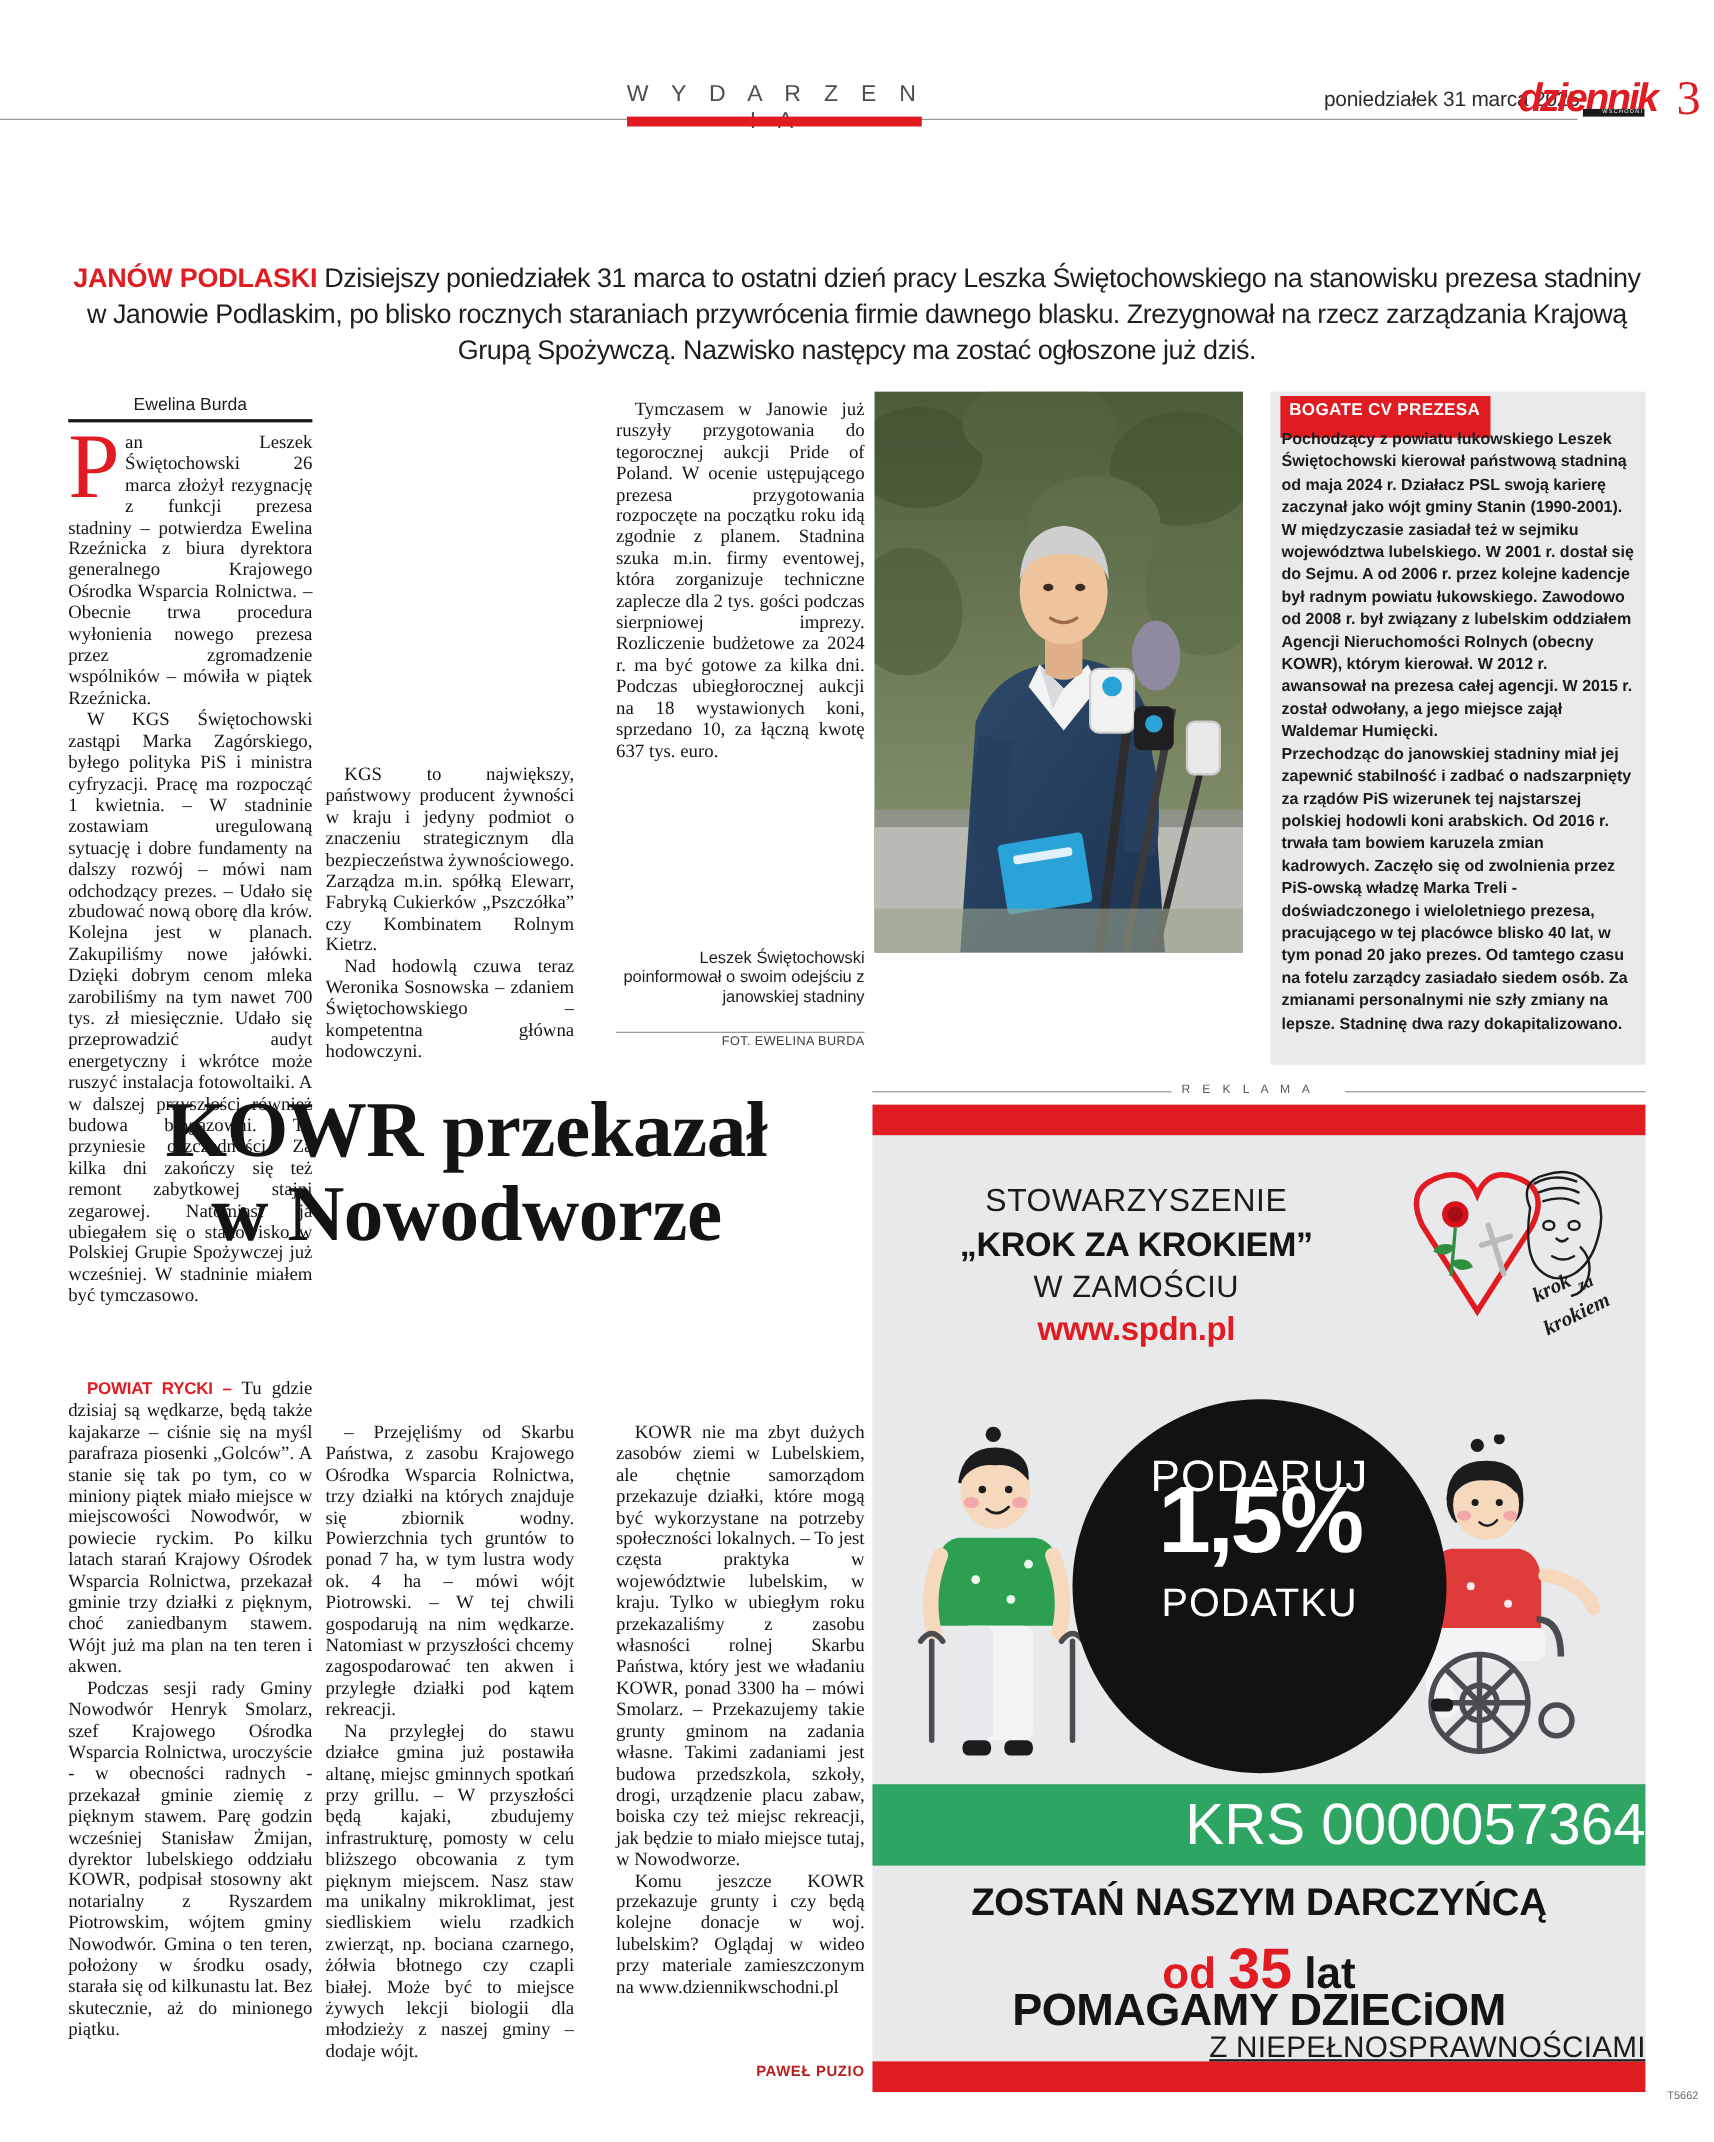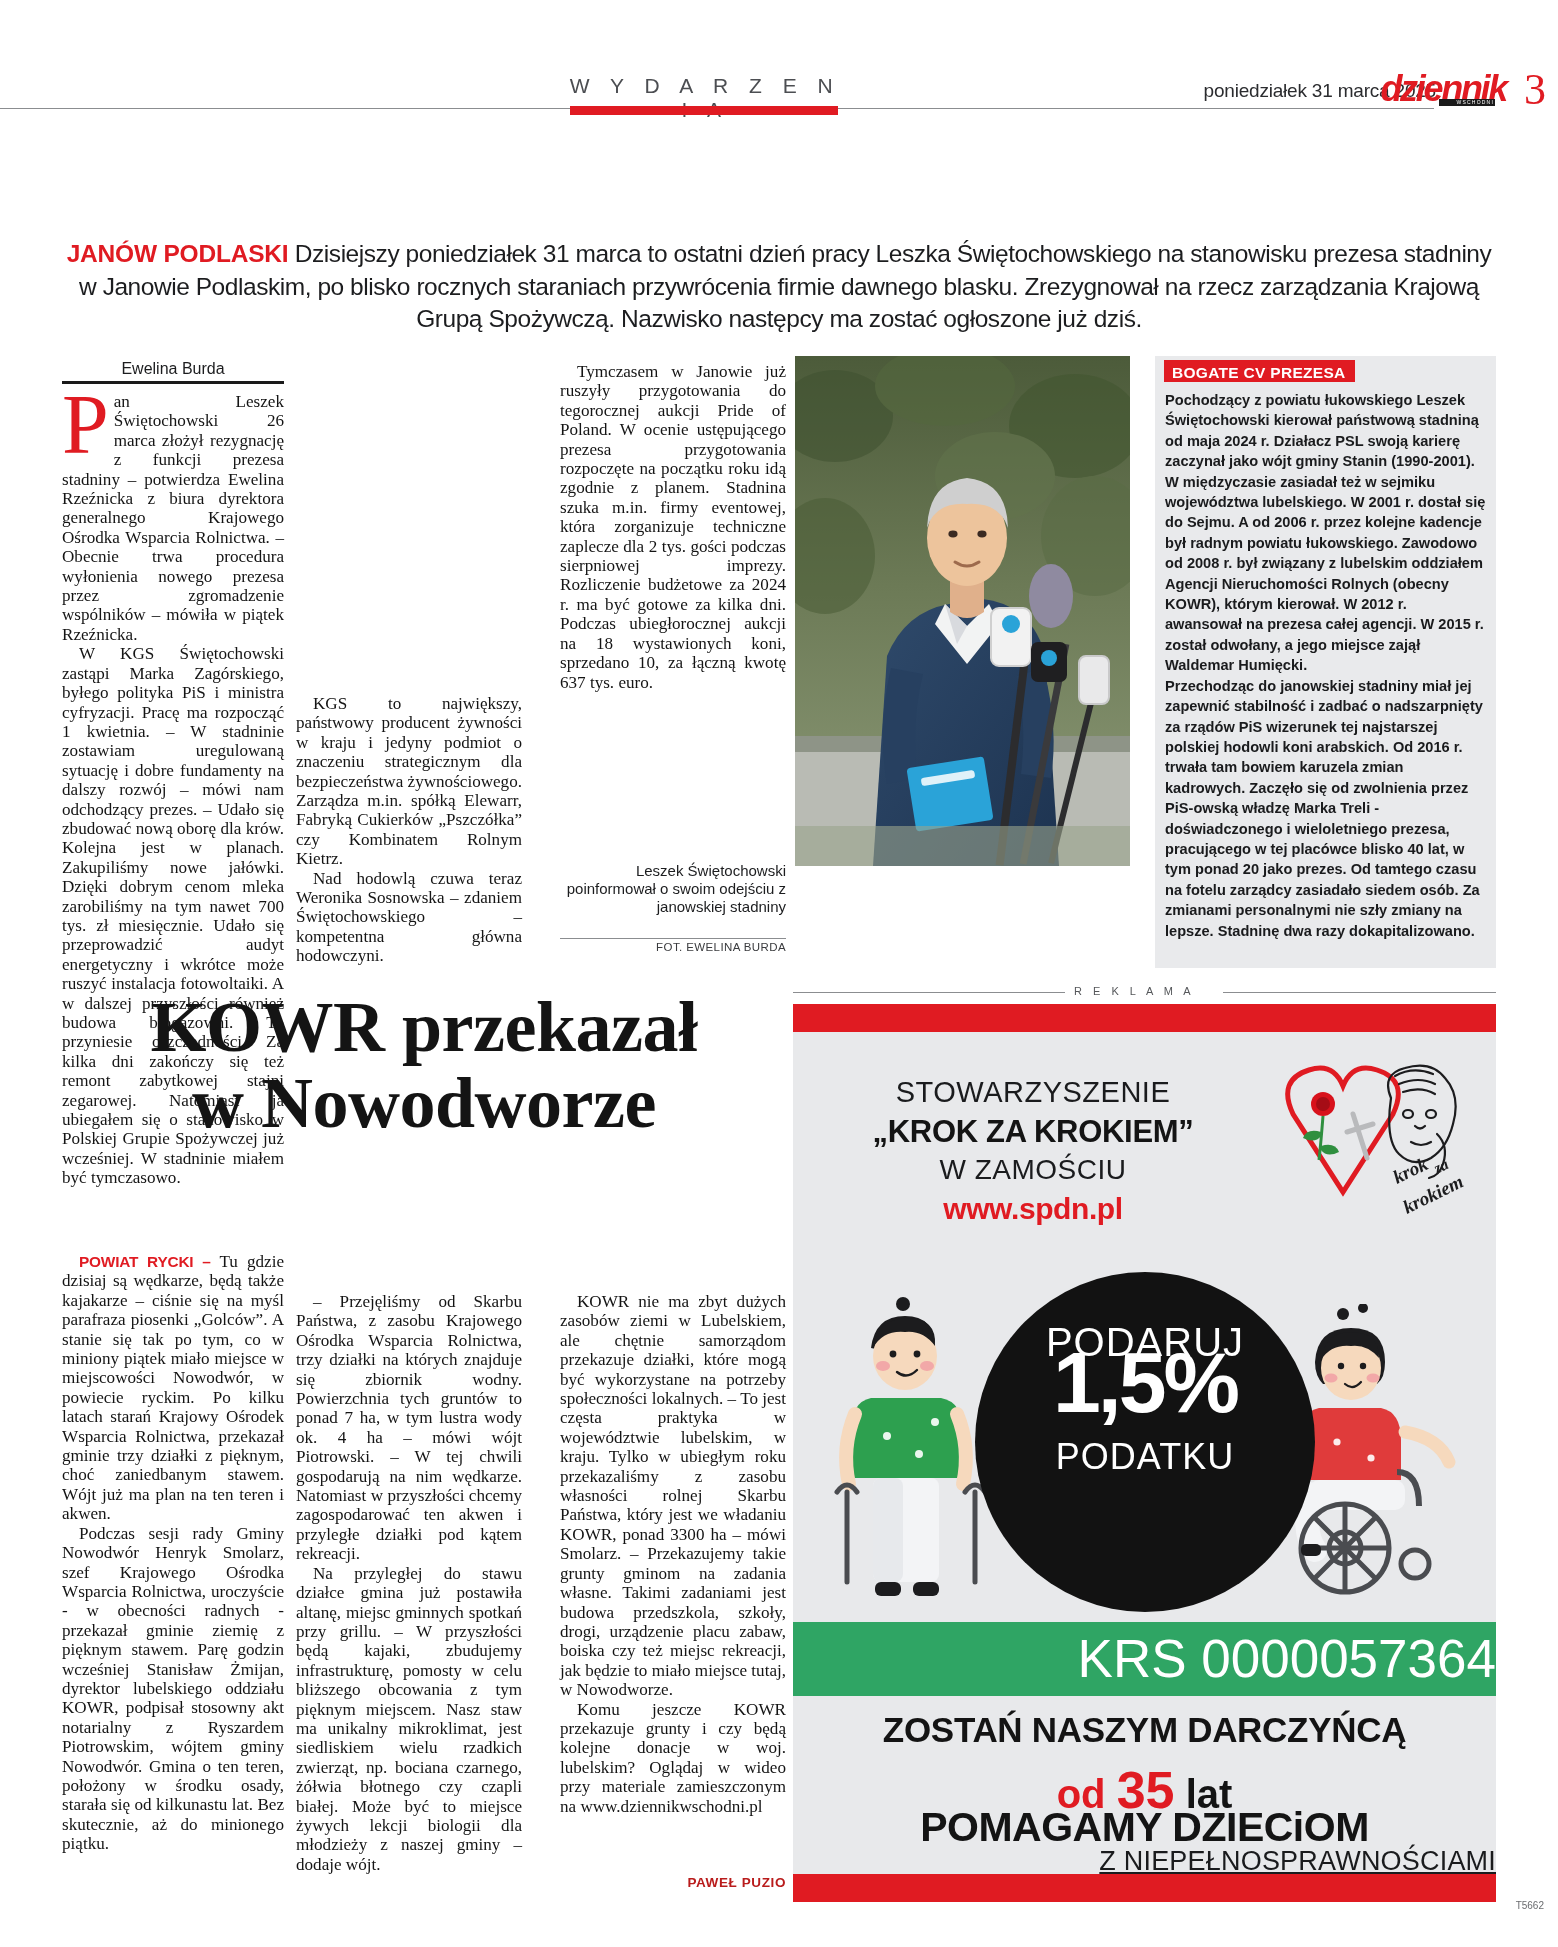--- a/index.html
+++ b/index.html
@@ -55,21 +55,21 @@
   .cap{position:absolute;left:560px;top:862px;width:226px;text-align:right;
        font-family:"Liberation Sans",sans-serif;font-size:15px;line-height:18px;color:#1c1d1f;}
   .cap-rule{position:absolute;left:560px;top:938px;width:226px;height:1px;background:#8b8d90;}
   .credit{position:absolute;left:560px;top:941px;width:226px;text-align:right;
           font-family:"Liberation Sans",sans-serif;font-size:11.5px;letter-spacing:0.4px;color:#3a3b3e;}
 
   
   .cvbox{position:absolute;left:1155px;top:356px;width:341px;height:612px;background:#e9eaec;}
   .cvlabel{position:absolute;left:1164px;top:360px;background:#e01b22;color:#fff;
            font-family:"Liberation Sans",sans-serif;font-weight:700;font-size:15.5px;
-           letter-spacing:0.3px;padding:4px 9px 0 8px;}
+           letter-spacing:0.3px;padding:4px 9px 16px 8px;}
   .cvtext{position:absolute;left:1165px;top:390px;width:322px;
           font-family:"Liberation Sans",sans-serif;font-weight:700;font-size:14.6px;
           line-height:20.4px;color:#1a1b1d;}
   .cvtext p{margin:0;}
 
   
   .hl2{position:absolute;left:62px;top:990px;width:724px;text-align:center;
        font-family:"Liberation Serif",serif;font-weight:700;font-size:72px;
        line-height:1.05;letter-spacing:-0.5px;color:#141414;}
 

